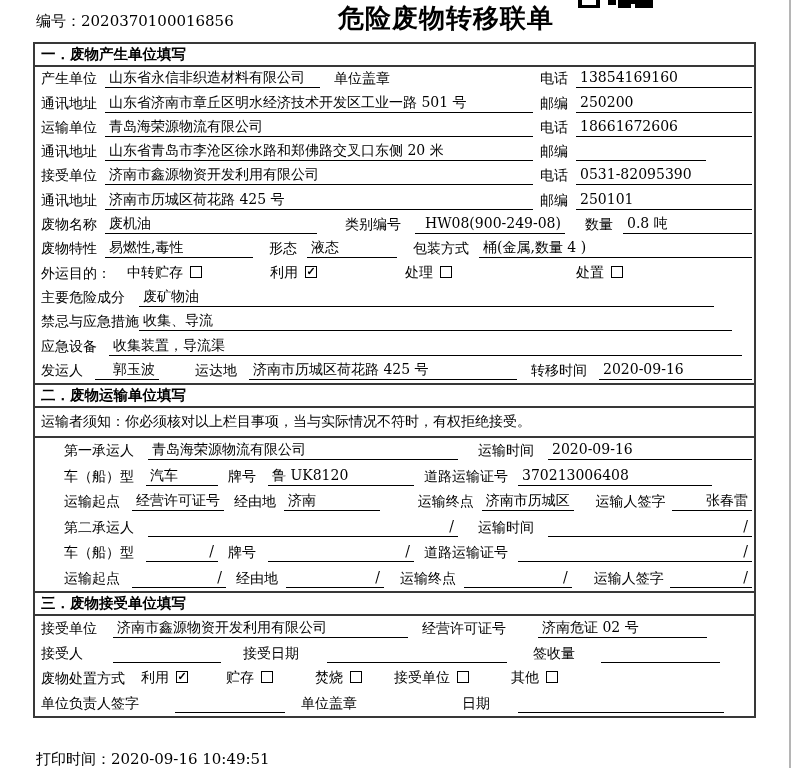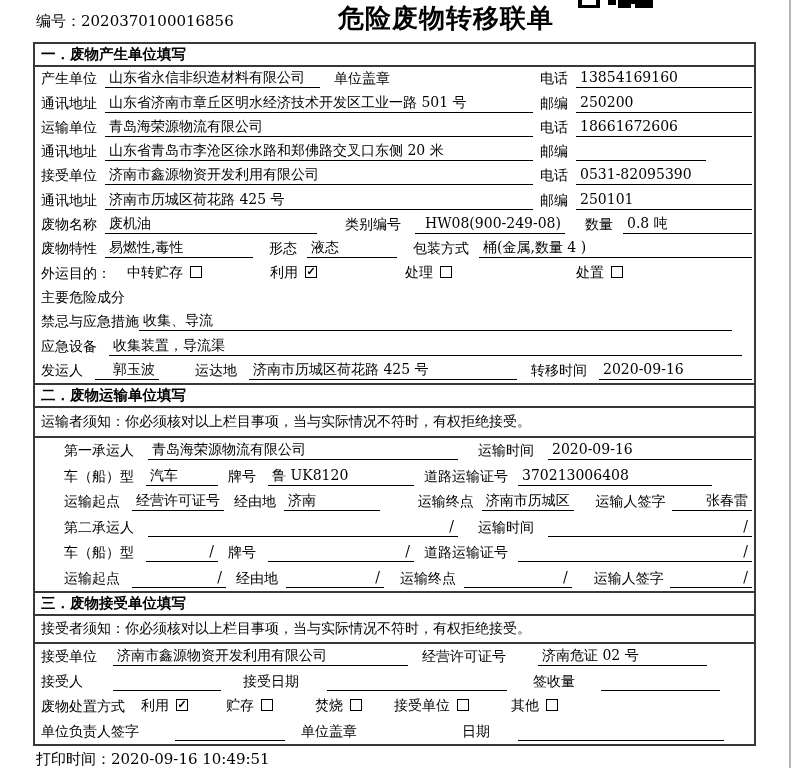--- a/index.html
+++ b/index.html
@@ -158,20 +158,21 @@
           <span class="cb"></span>
         </span>
         <span class="opt" style="margin-left:124px">
           <span class="lab">处置</span>
           <span class="cb"></span>
         </span>
       </div>
 
       <div class="row">
         <span class="lab">主要危险成分</span>
+        <span class="u fill" style="margin-left:14px;margin-right:38px">废矿物油</span>
       </div>
 
       <div class="row">
         <span class="lab">禁忌与应急措施</span>
         <span class="u fill" style="margin-right:20px">收集、导流</span>
       </div>
 
       <div class="row">
         <span class="lab">应急设备</span>
         <span class="u fill" style="margin-left:12px;margin-right:10px">收集装置，导流渠</span>
@@ -240,21 +241,20 @@
         <span class="lab" style="margin-left:10px">经由地</span>
         <span class="u c" style="width:100px;margin-left:8px">/</span>
         <span class="lab" style="margin-left:16px">运输终点</span>
         <span class="u c" style="width:110px;margin-left:8px">/</span>
         <span class="lab" style="margin-left:22px">运输人签字</span>
         <span class="u c" style="width:84px;margin-left:6px">/</span>
       </div>
     </div>
 
     <div class="sec-title mid">三．废物接受单位填写</div>
-    <div class="note n3">接受者须知：你必须核对以上栏目事项，当与实际情况不符时，有权拒绝接受。</div>
     <div class="s3">
 
       <div class="row">
         <span class="lab">接受单位</span>
         <span class="u" style="width:295px;margin-left:16px">济南市鑫源物资开发利用有限公司</span>
         <span class="lab" style="margin-left:14px">经营许可证号</span>
         <span class="u fill" style="margin-left:32px;margin-right:45px">济南危证 02 号</span>
       </div>
 
       <div class="row">

